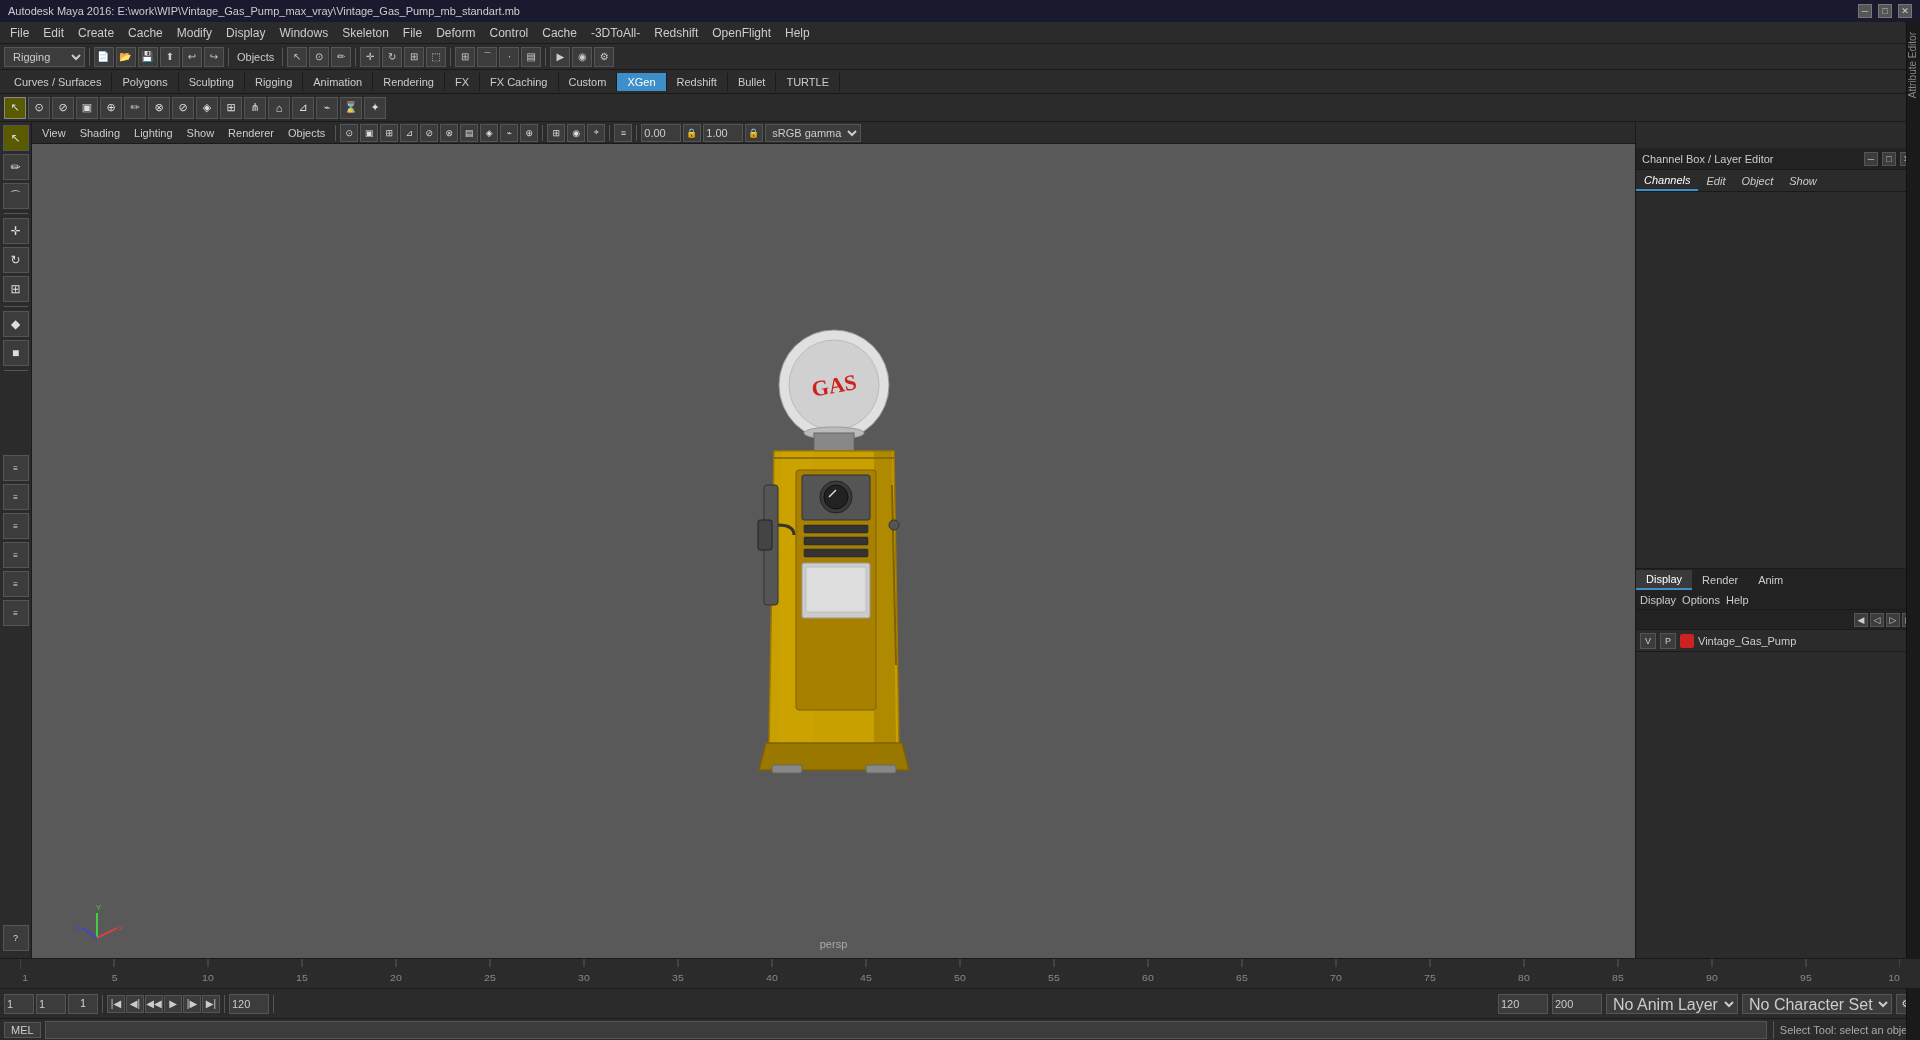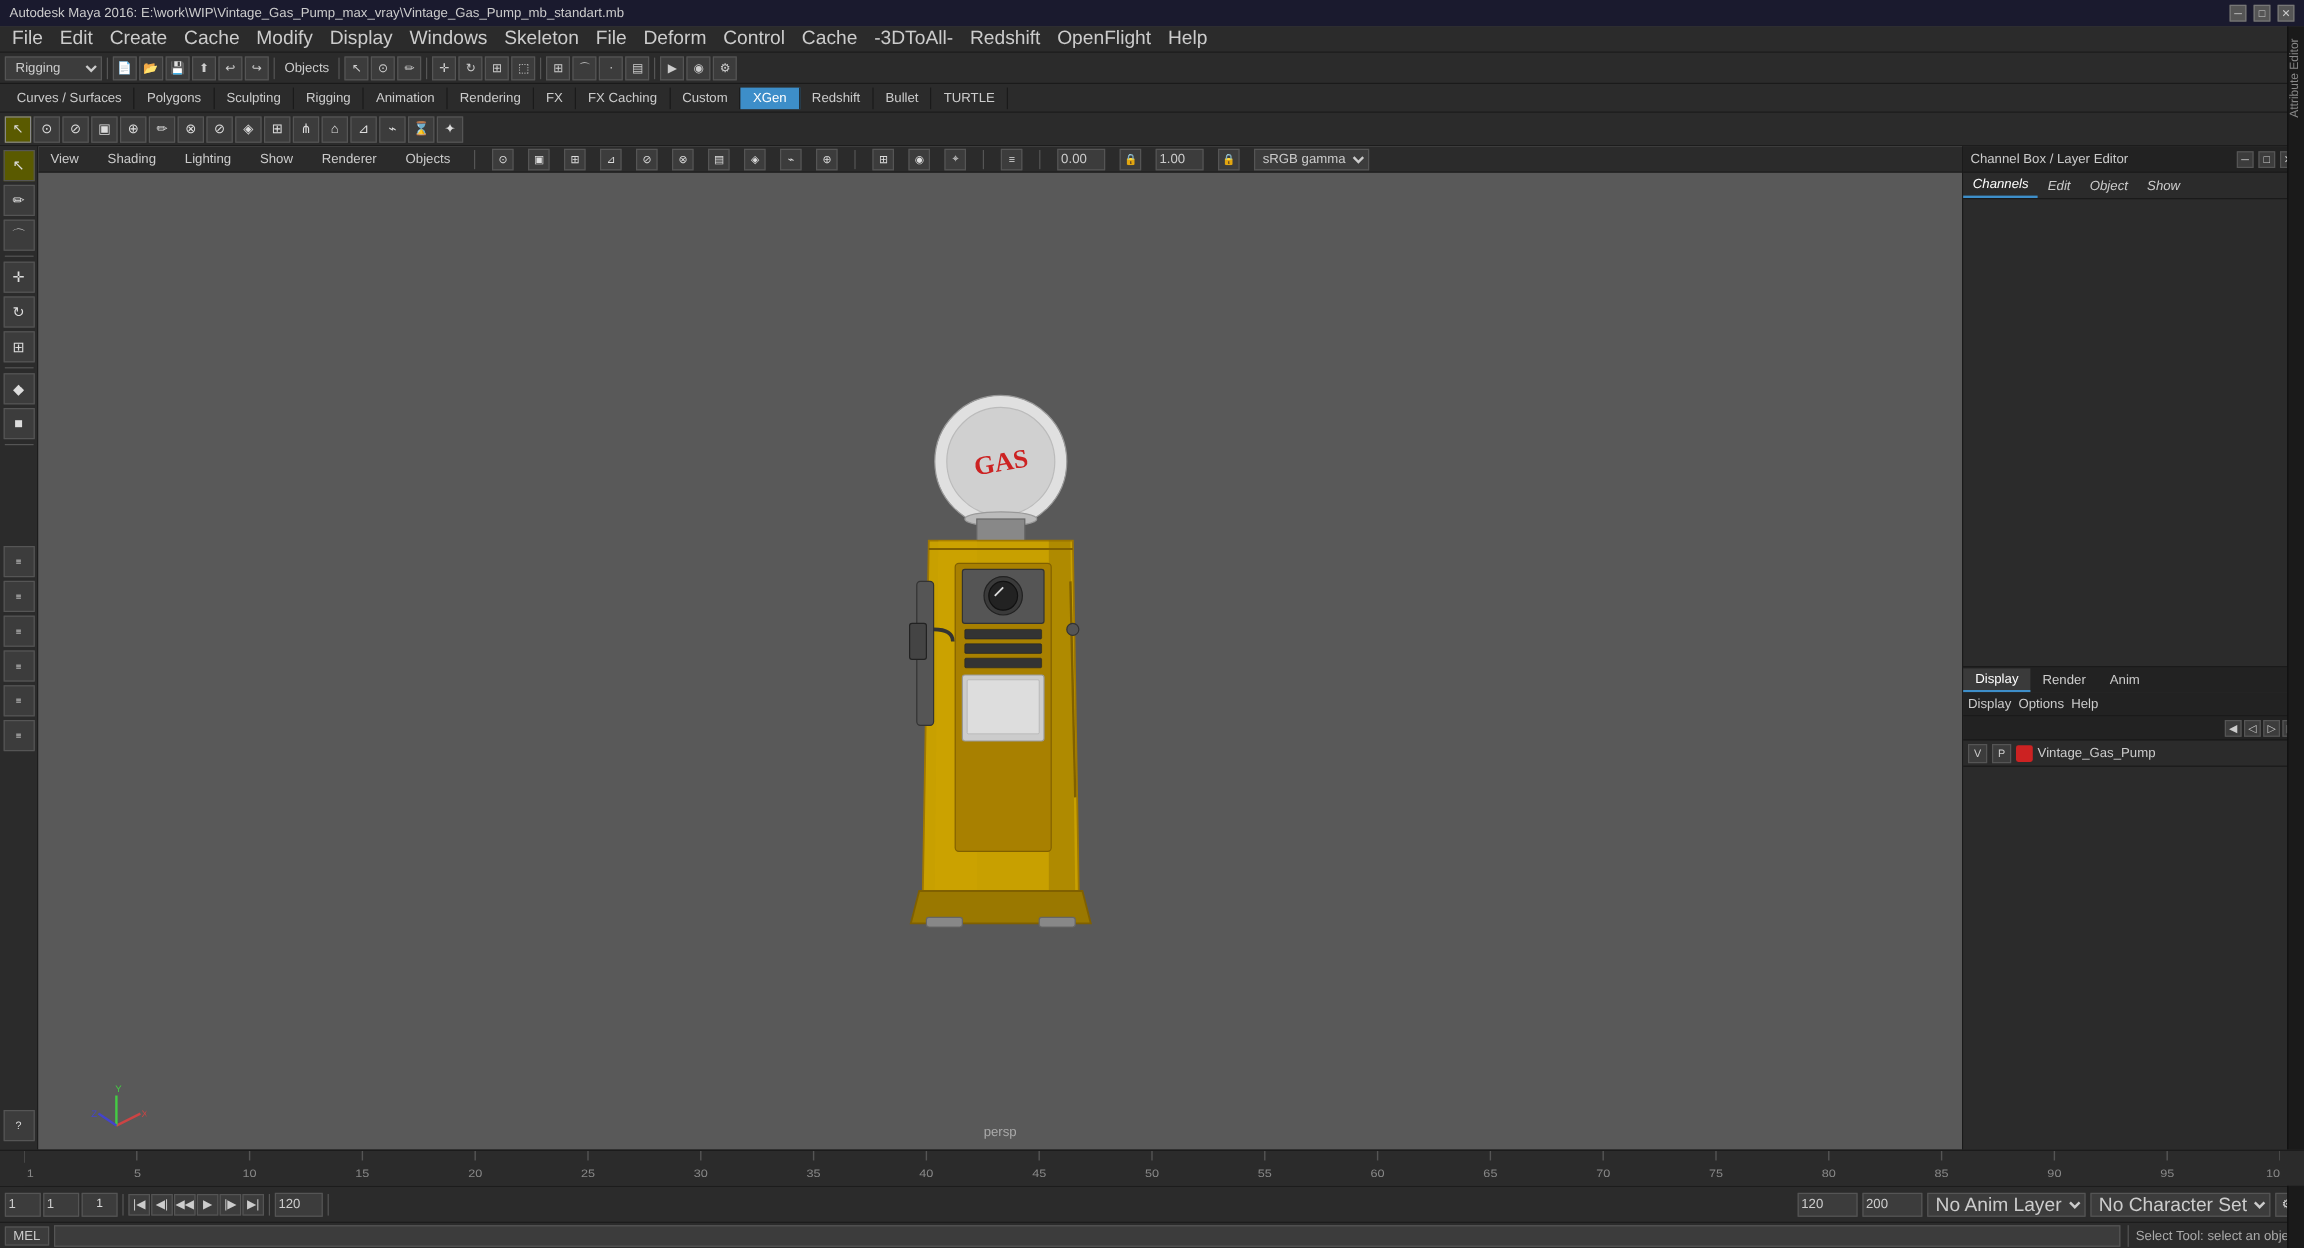--- a/index.html
+++ b/index.html
@@ -26,21 +26,21 @@
       display: flex;
       align-items: center;
       padding: 0 4px;
       gap: 2px;
       border-bottom: 1px solid #1a1a1a;
     }
     .menu-item {
       padding: 2px 6px;
       cursor: pointer;
       color: #ccc;
-      font-size: 16px;
+      font-size: 12px;
     }
 
     
     #toolbar1 {
       background: #2b2b2b;
       height: 26px;
       display: flex;
       align-items: center;
       padding: 0 4px;
       gap: 2px;
@@ -152,21 +152,21 @@
       background: #555;
       position: relative;
       overflow: hidden;
     }
     #viewport-toolbar {
       background: #2b2b2b;
       height: 22px;
       display: flex;
       align-items: center;
       padding: 0 4px;
-      gap: 12px;
+      gap: 2px;
       border-bottom: 1px solid #1a1a1a;
     }
     .vp-menu {
       padding: 2px 6px;
       cursor: pointer;
       color: #ccc;
       font-size: 11px;
     }
     .vp-separator { width: 1px; height: 16px; background: #555; margin: 0 2px; }
     .vp-btn {
@@ -247,20 +247,21 @@
       flex-direction: column;
     }
     #right-panel-header {
       background: #222;
       height: 22px;
       display: flex;
       align-items: center;
       justify-content: space-between;
       padding: 0 6px;
       border-bottom: 1px solid #1a1a1a;
+      margin-top: 26px;
     }
     #right-panel-title {
       font-size: 11px;
       color: #ccc;
     }
     #right-panel-controls {
       display: flex;
       gap: 4px;
     }
     .rp-ctrl-btn {

